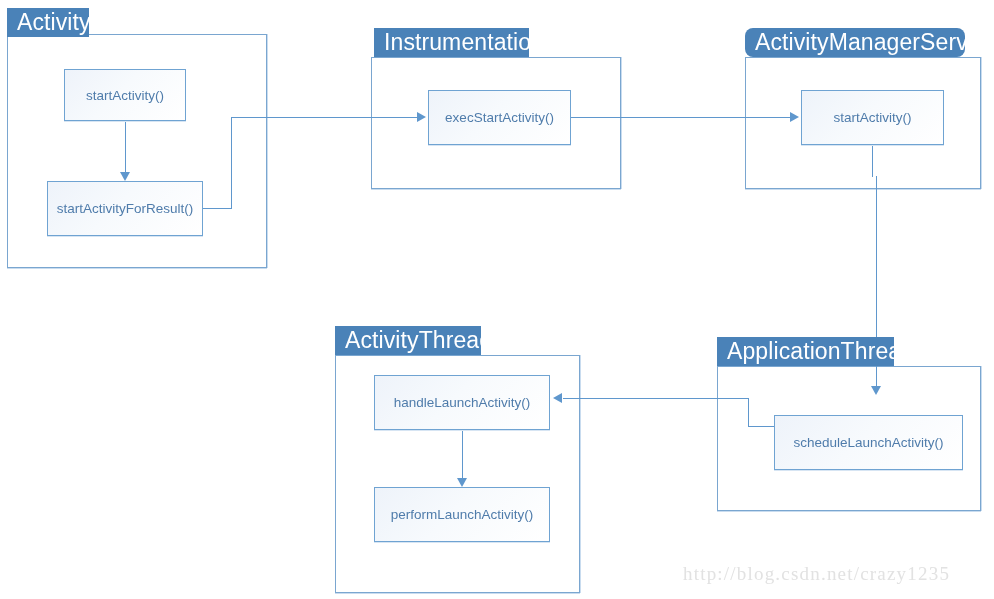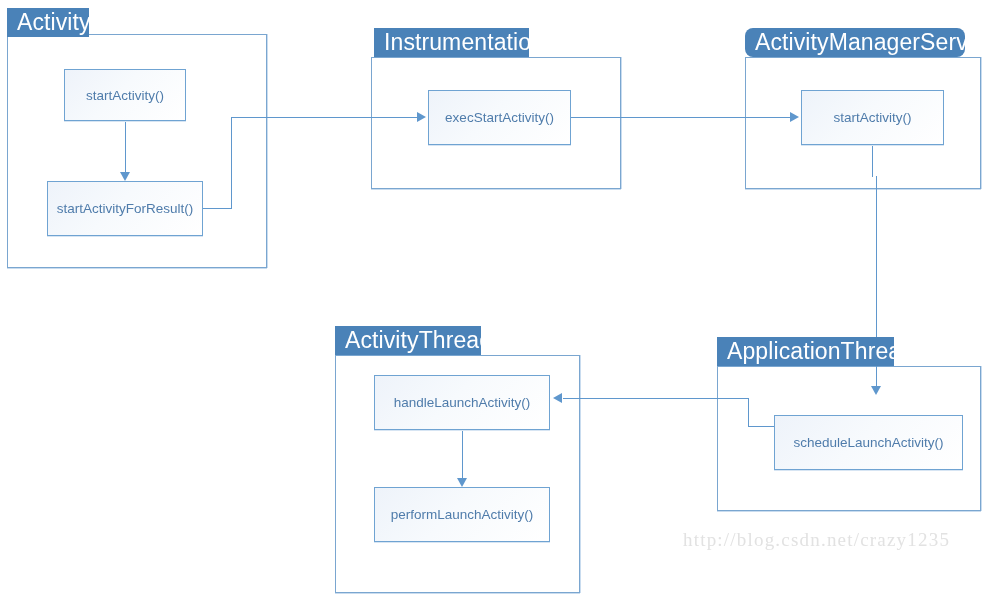--- a/index.html
+++ b/index.html
@@ -164,15 +164,15 @@
   </div>
 
   <div class="lineh" style="left:748px; top:426px; width:27px;"></div>
   <div class="linev" style="left:748px; top:398px; height:29px;"></div>
   <div class="lineh" style="left:563px; top:398px; width:186px;"></div>
   <div class="arrow arrow-left" style="left:553px; top:393px;"></div>
 
   <div class="linev" style="left:462px; top:430px; height:49px;"></div>
   <div class="arrow arrow-down" style="left:457px; top:478px;"></div>
 
-  <div class="watermark" style="left:683px; top:529px;">http://blog.csdn.net/crazy1235</div>
+  <div class="watermark" style="left:683px; top:563px;">http://blog.csdn.net/crazy1235</div>
 
 </div>
 
 </body></html>

